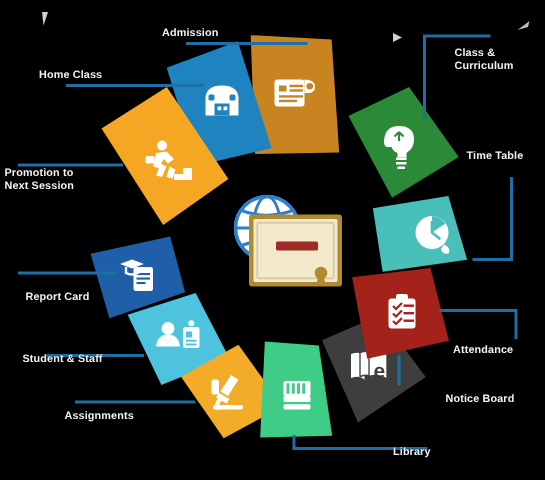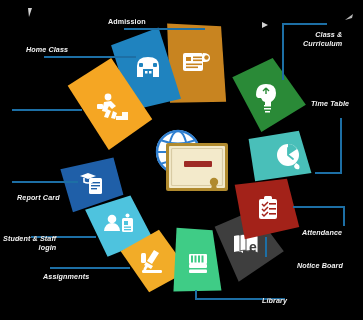--- a/index.html
+++ b/index.html
@@ -1,20 +1,20 @@
 <!DOCTYPE html>
 <html><head>
 <meta charset="utf-8">
 <style>
   html,body{margin:0;padding:0;background:#000;}
   body{width:363px;height:320px;overflow:hidden;font-family:"Liberation Sans",sans-serif;}
   #stage{position:relative;width:363px;height:320px;background:#000;}
   svg#wheel{position:absolute;left:0;top:0;width:363px;height:320px;display:block;}
   .lbl{position:absolute;color:#f2f2f2;font-size:7.2px;font-weight:700;line-height:9px;letter-spacing:.1px;white-space:nowrap;text-shadow:0 0 1px #000;}
-  .l-left{text-align:right;font-style:italic;}
+  .l-left{text-align:left;}
   .l-center{text-align:center;}
 </style>
 </head>
 <body>
 
 <div id="stage">
 
 <svg id="wheel" viewBox="0 0 363 320">
 
   <g>
@@ -183,26 +183,29 @@
     <path d="M28,8 l4,0 l-3,9 z" opacity="0.9"></path>
     <path d="M262,22 l6,3 l-6,3 z" opacity="0.9"></path>
     <path d="M345,20 l8,-6 l-1,4 z" opacity="0.8"></path>
   </g>
 </svg>
 
 <div class="lbl l-center" style="left:108px;top:17px;">Admission</div>
 
 <div class="lbl l-left" style="left:26px;top:45px;">Home Class</div>
 
+<div class="lbl l-left" style="left:3px;top:110px;">
+  <div>Promotion to</div>
+  <div>Next Session</div>
+</div>
 
 <div class="lbl l-left" style="left:17px;top:193px;">Report Card</div>
 
-<div class="lbl l-left" style="left:3px;top:234px;">
+<div class="lbl l-left" style="left:15px;top:234px;">
   <div>Student &amp; Staff</div>
-  <div>login</div>
 </div>
 
 <div class="lbl l-left" style="left:43px;top:272px;">Assignments</div>
 
 <div class="lbl l-left" style="left:262px;top:296px;">Library</div>
 
 <div class="lbl l-left" style="left:297px;top:261px;">Notice Board</div>
 
 <div class="lbl l-left" style="left:302px;top:228px;">Attendance</div>
 

